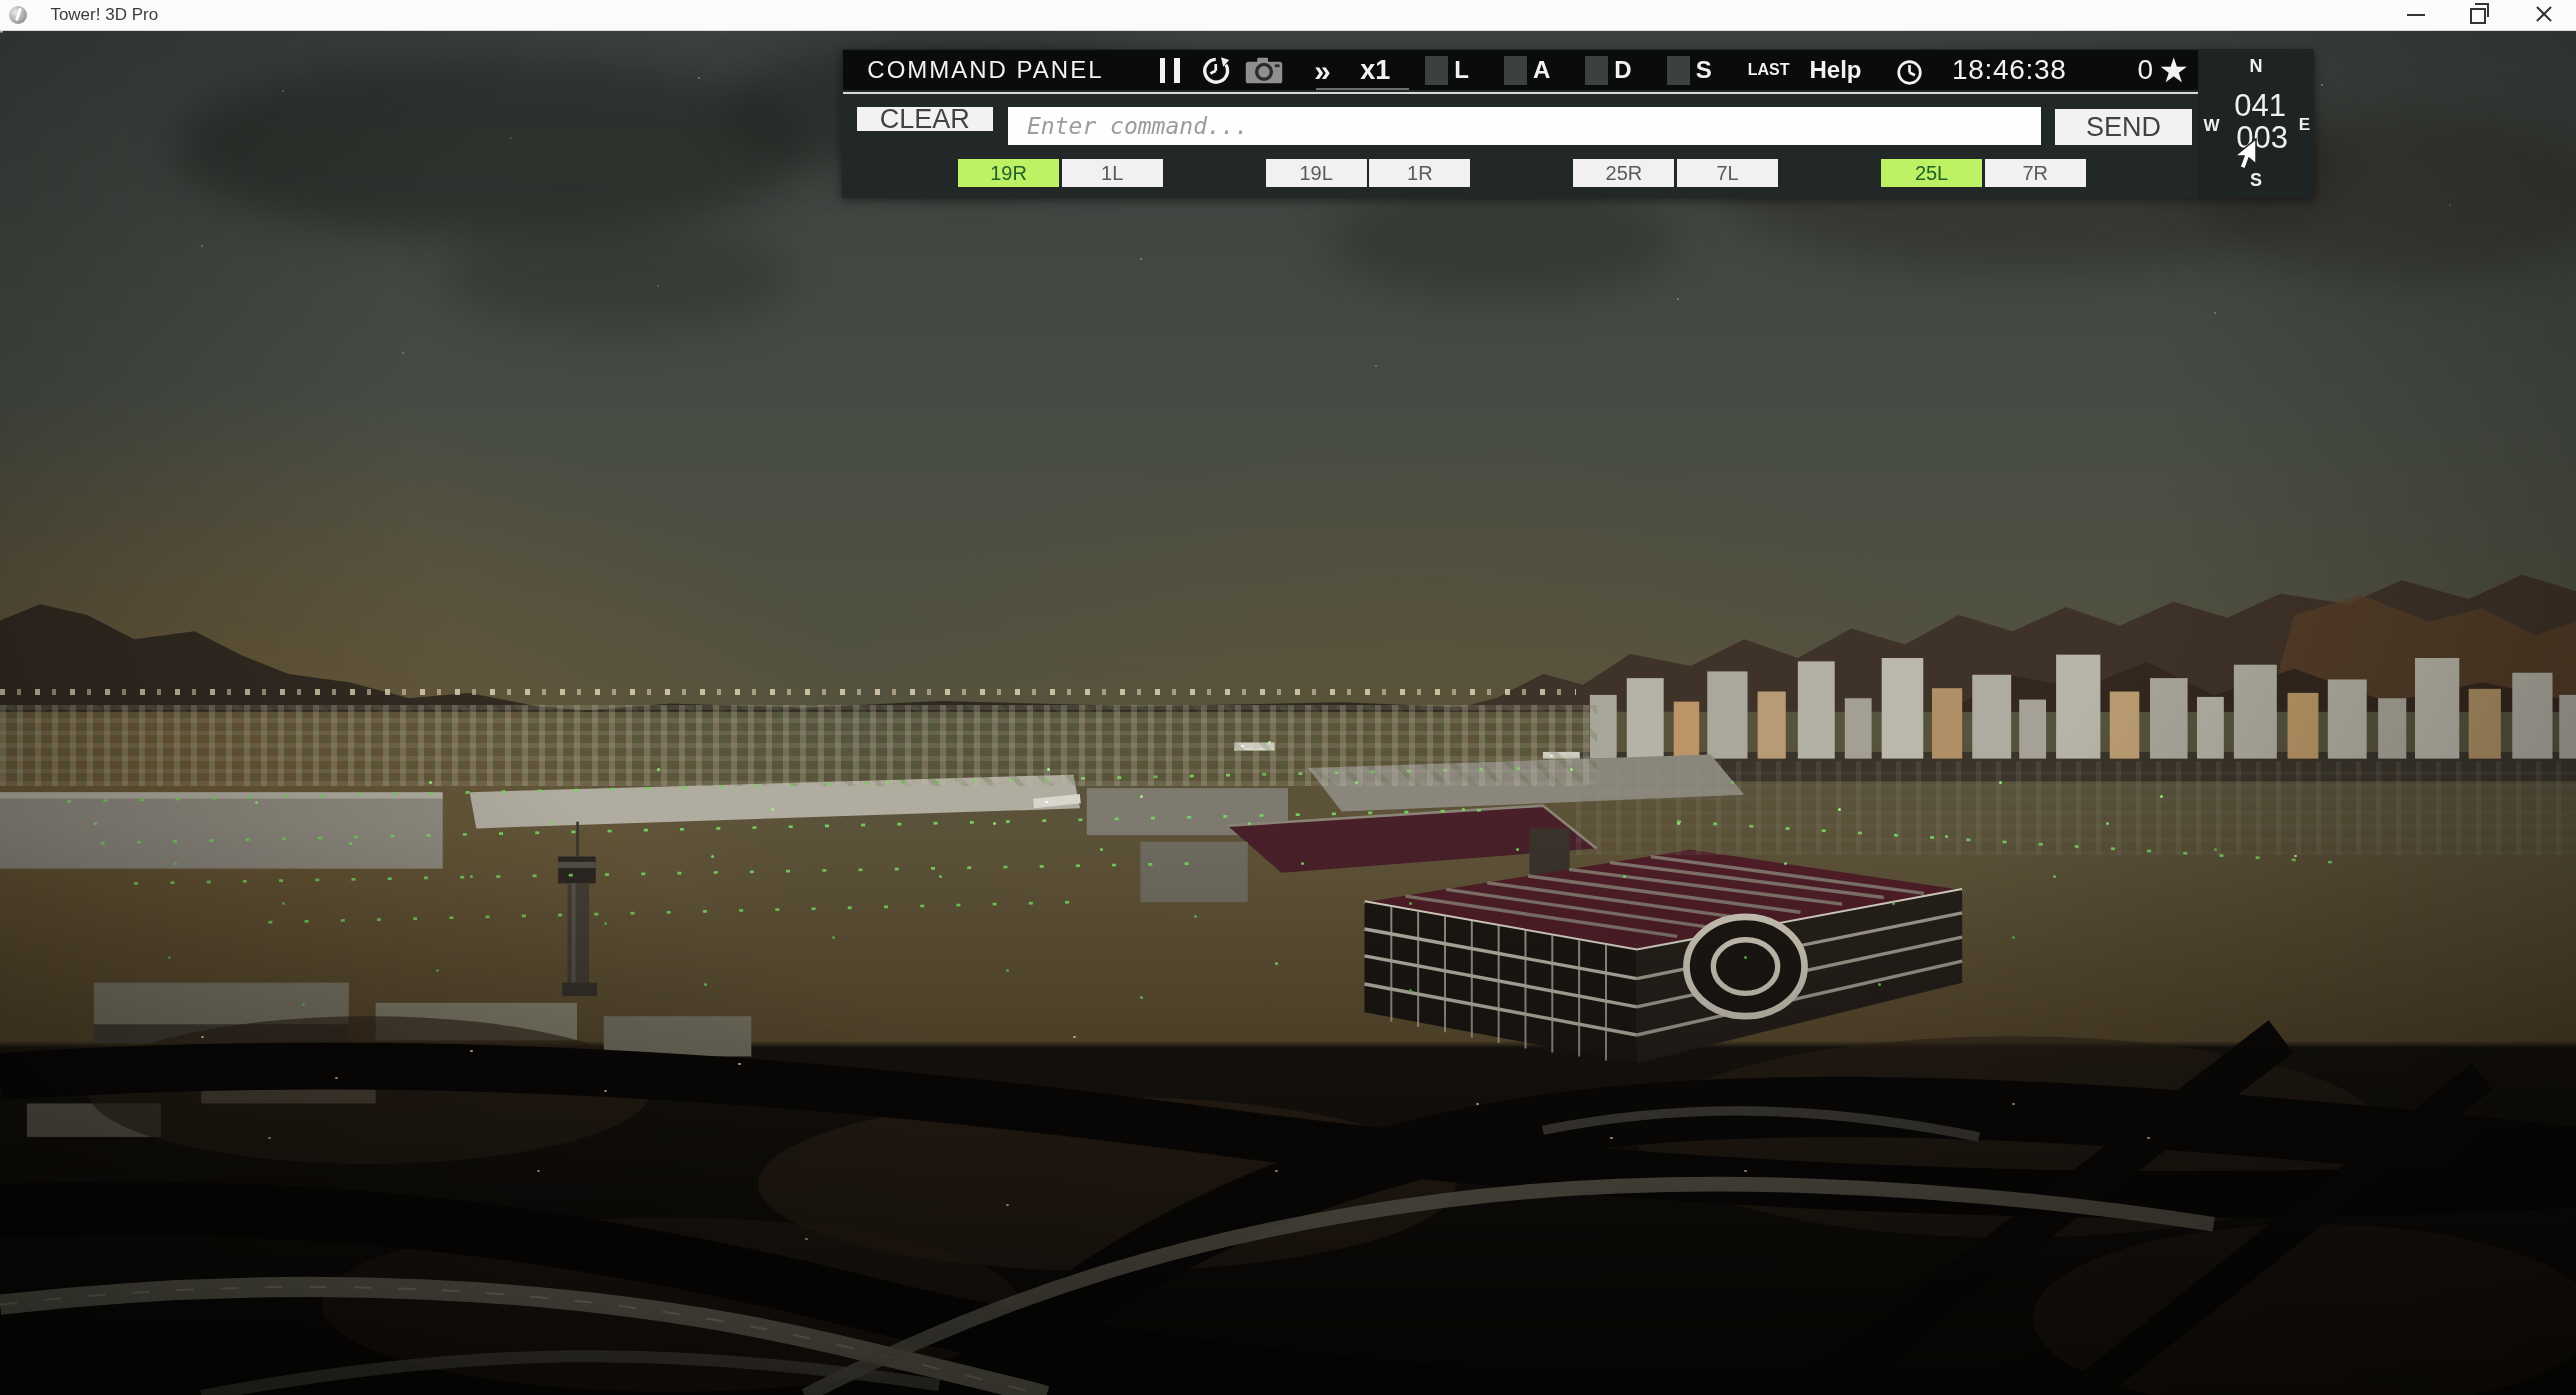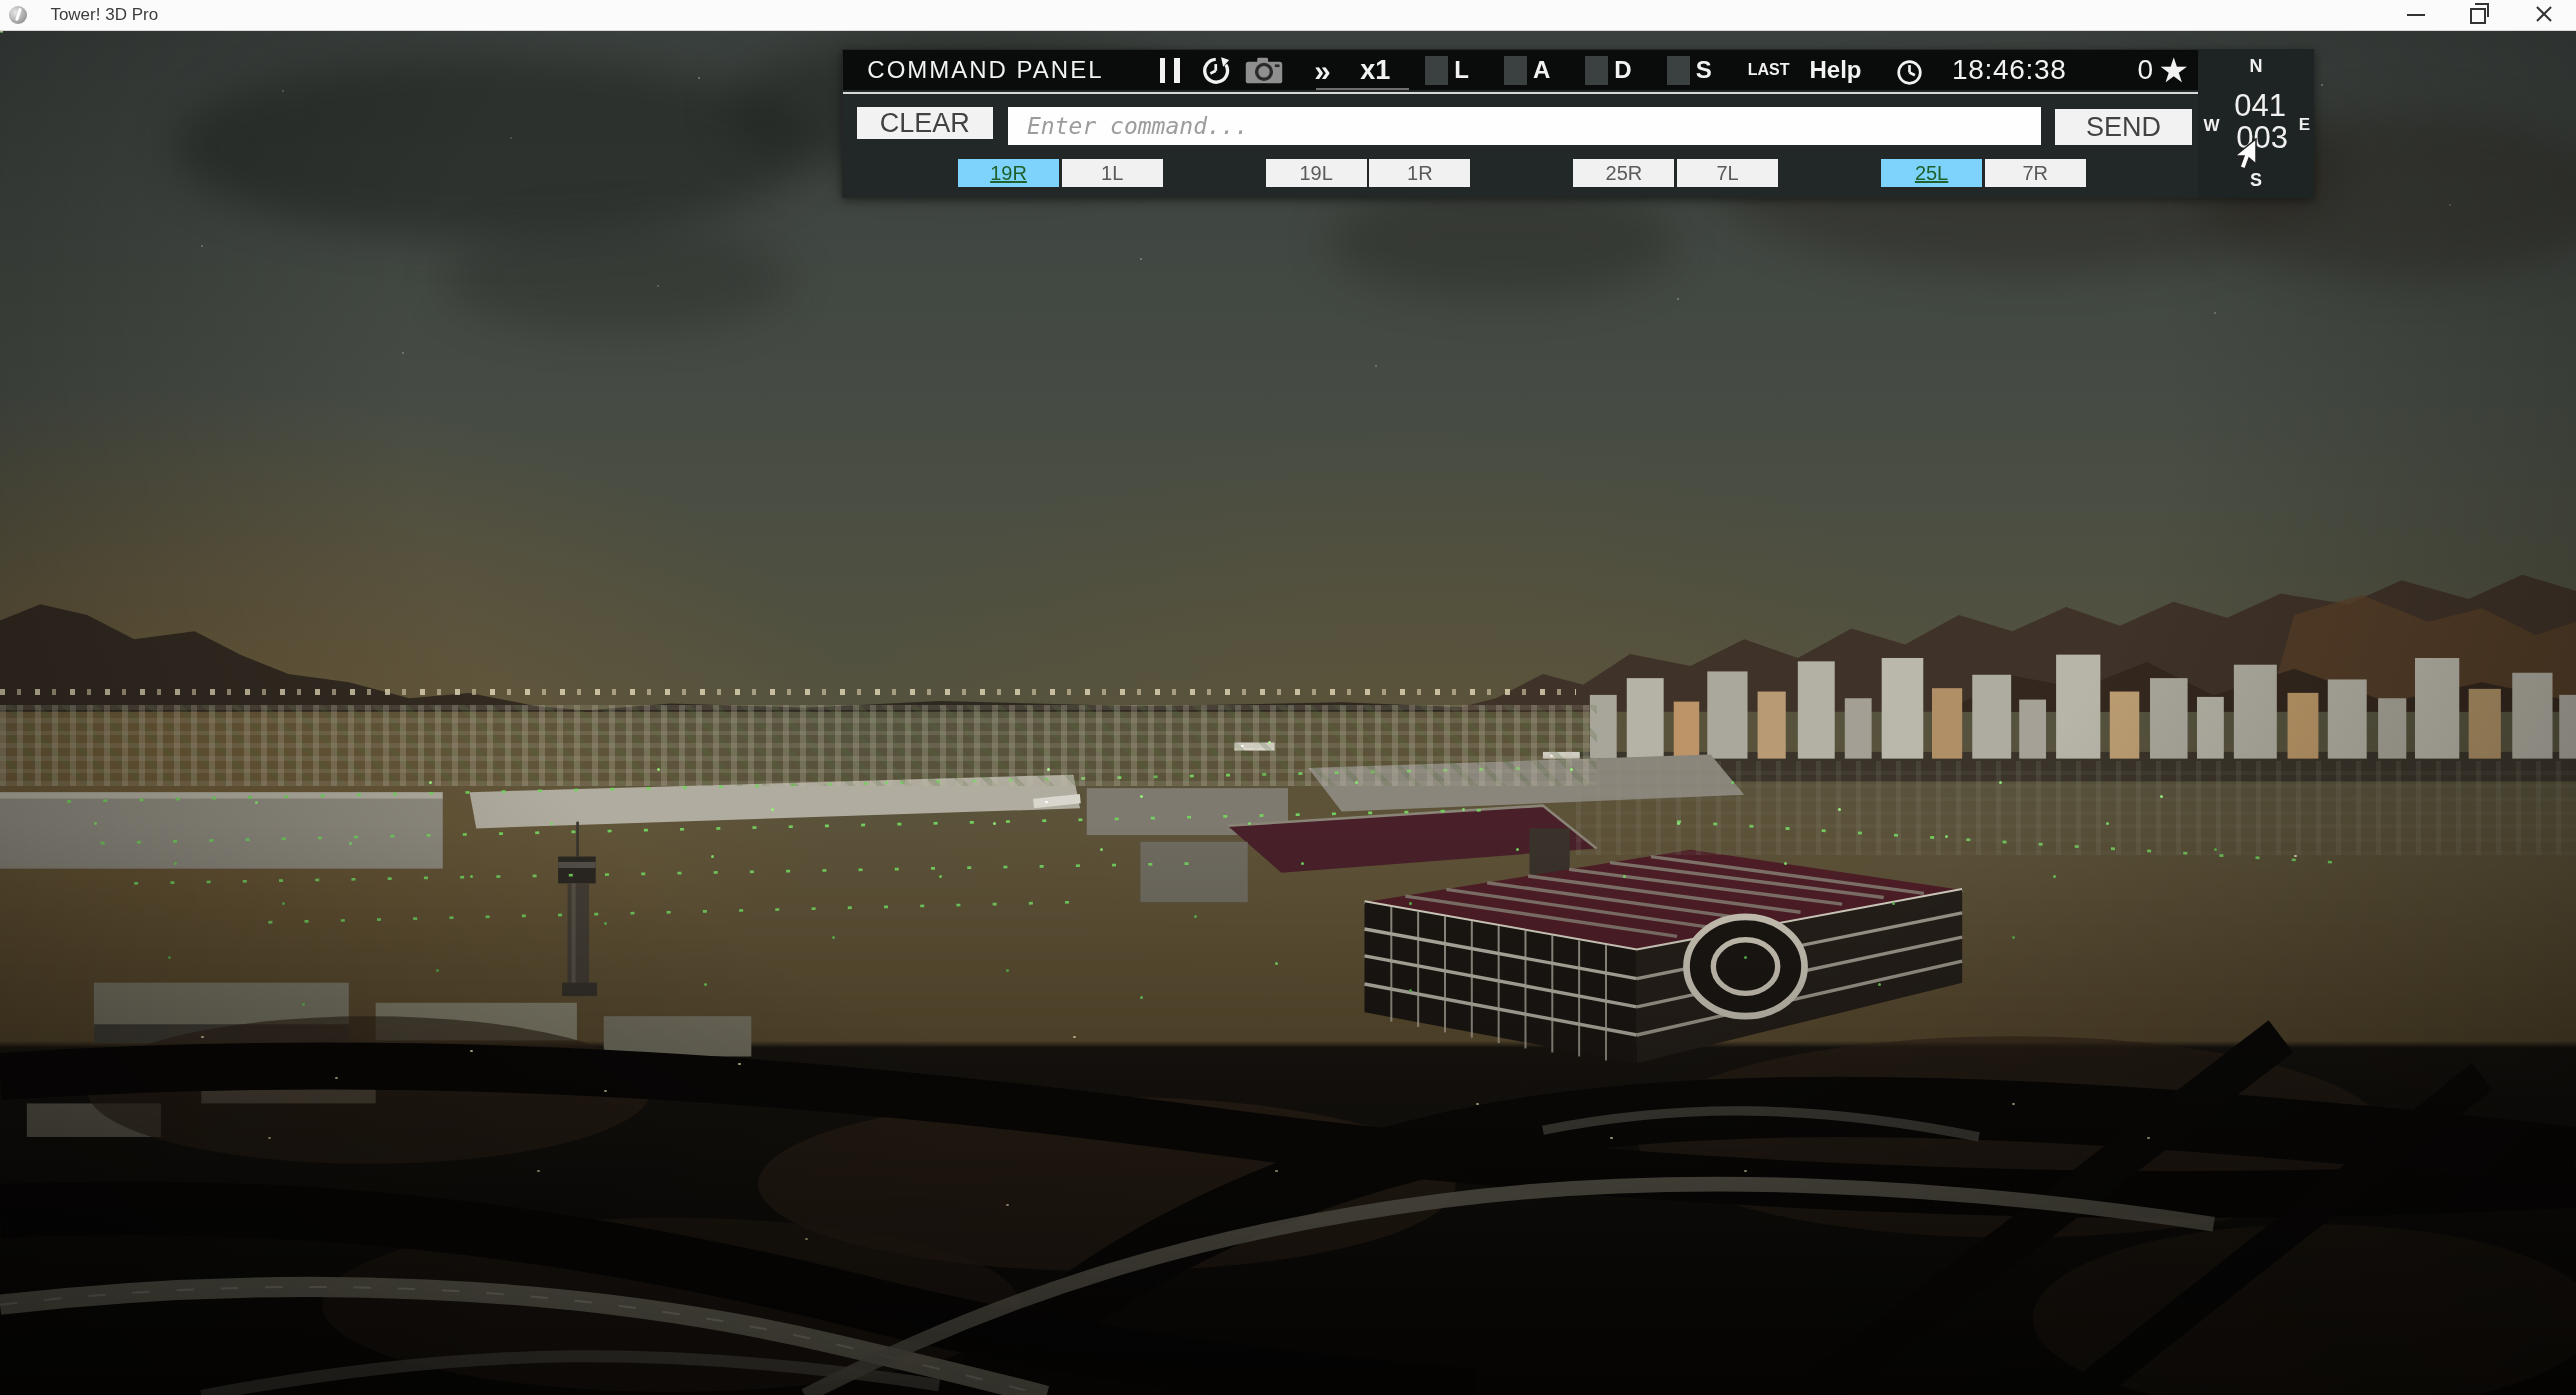--- a/index.html
+++ b/index.html
@@ -94,31 +94,31 @@
   .toggle .lab{font-size:24px;font-weight:bold;}
   .cp-last{margin-left:36px;font-size:16px;font-weight:bold;cursor:pointer;}
   .cp-help{margin-left:20px;font-size:24px;font-weight:bold;cursor:pointer;}
   .clock{margin-left:35px;display:flex;align-items:flex-end;gap:23px;}
   .cp-time{font-size:28px;margin-left:5.4px;letter-spacing:0.7px;}
   .score-wrap{margin-left:auto;margin-right:9.4px;display:flex;align-items:center;}
   .score{font-size:28px;} .star{font-size:34px;margin-left:5.4px;line-height:27px;}
 
   .btn{position:absolute;background:#f2f2f2;color:#424242;display:flex;align-items:center;
        justify-content:center;font-size:27px;cursor:pointer;border:none;}
-  .clear-btn{left:14.8px;top:58px;width:136px;height:32px;}
+  .clear-btn{left:14.8px;top:58px;width:136px;height:24px;}
   .send-btn{left:1213px;top:60px;width:137px;height:36px;}
   .cmd-input{position:absolute;left:166px;top:58px;width:1033px;height:38px;background:#fefefe;
        border:none;outline:none;padding:0 0 0 19px;font-family:"DejaVu Sans Mono",monospace;
        font-style:italic;font-size:23px;color:#333;box-sizing:border-box;}
   .cmd-input::placeholder{color:#9c9c9c;}
 
   .rw-row{position:absolute;left:116px;top:110px;display:flex;}
   .rw{width:101px;height:28px;background:#f1f1f1;color:#5a5a5a;font-size:20px;display:flex;
       align-items:center;justify-content:center;cursor:pointer;}
-  .rw.active{background:#7dd3fc;color:#20602c;text-decoration:underline;}
+  .rw.active{background:#bef264;color:#20602c;}
   .pair-gap{width:2.7px;} .group-gap{width:103px;}
 
   
   .panel-compass{flex:1;position:relative;color:#f0f0f0;background:#1e2423;}
   .cmp-n{position:absolute;left:50%;transform:translateX(-50%);top:6.7px;font-size:18px;font-weight:bold;}
   .cmp-s{position:absolute;left:50%;transform:translateX(-50%);bottom:6.7px;font-size:18px;font-weight:bold;}
   .cmp-w{position:absolute;left:5.4px;top:67px;font-size:17px;font-weight:bold;}
   .cmp-e{position:absolute;right:4px;top:66px;font-size:17px;font-weight:bold;}
   .cmp-h1{position:absolute;left:50%;transform:translateX(-42%);top:39px;font-size:31px;}
   .cmp-h2{position:absolute;left:50%;transform:translateX(-38%);top:71px;font-size:31px;}

